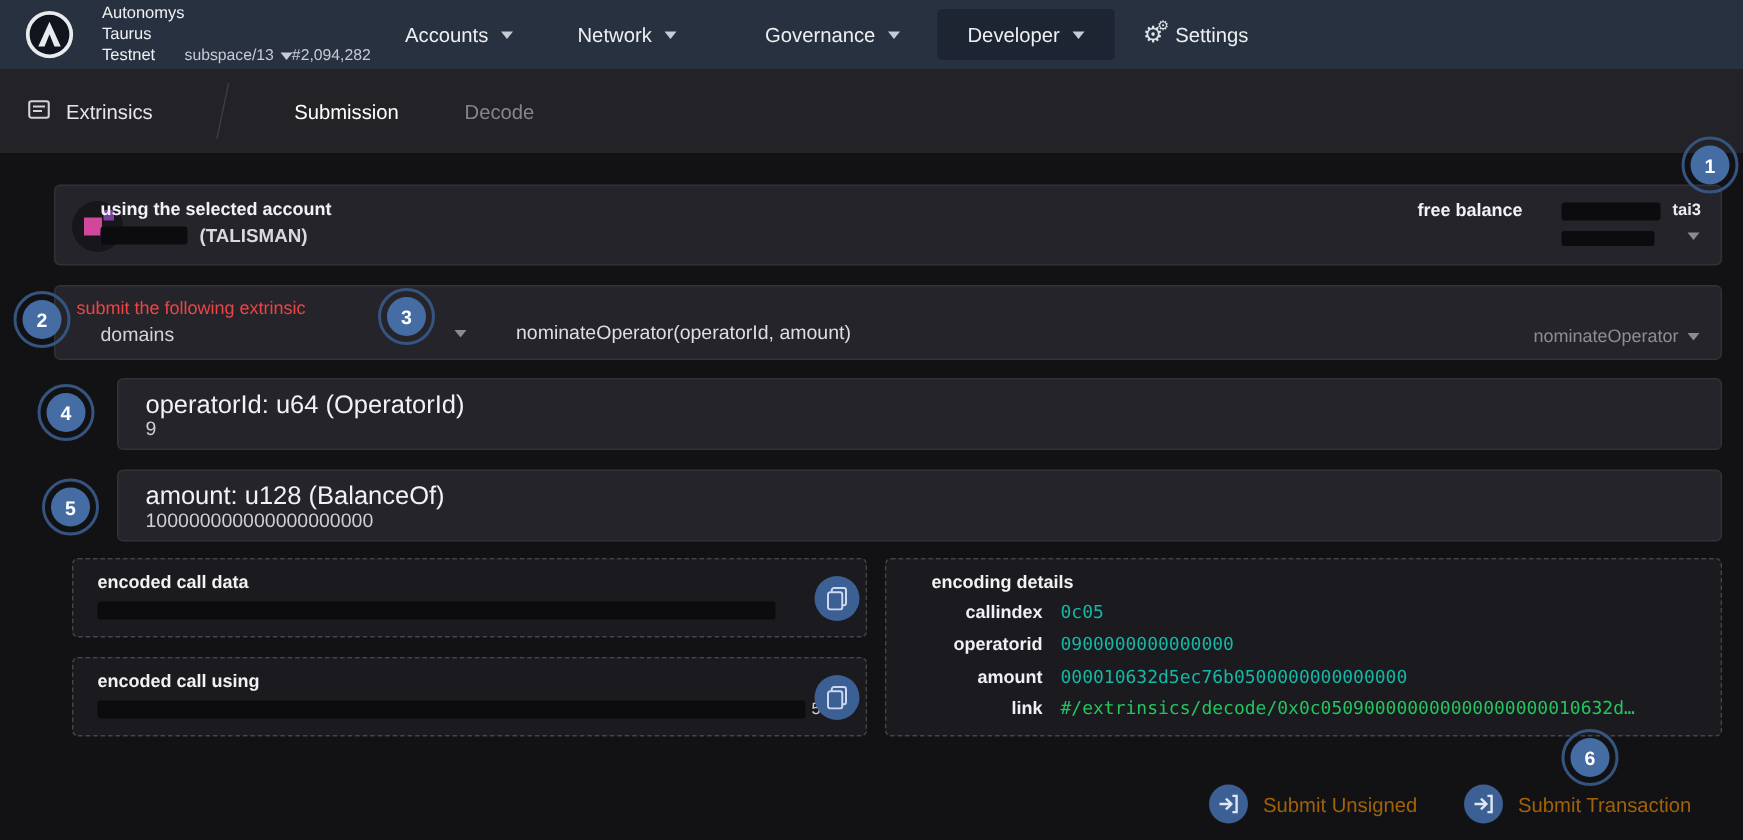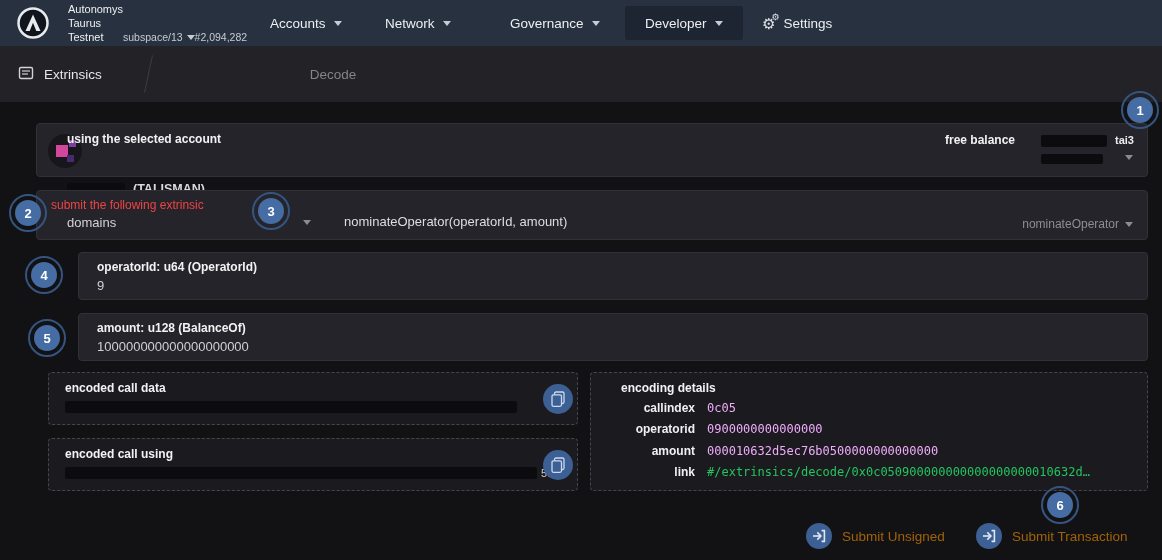--- a/index.html
+++ b/index.html
@@ -36,46 +36,46 @@
   
   .card { position:absolute; background:#24242a; border:1px solid #313138; border-radius:4px; }
   .redact { display:inline-block; height:12px; background:#0c0c0e; border-radius:2px; vertical-align:middle; }
   .card-account { left:36px; top:123px; width:1112px; height:54px; }
   .identicon { position:absolute; left:11px; top:10px; width:34px; height:34px; border-radius:50%;
                background:#17171b; overflow:hidden; }
   .identicon .sq1 { position:absolute; left:8px; top:11px; width:12px; height:12px; background:#d0479c; }
   .identicon .sq2 { position:absolute; left:21px; top:6px; width:7px; height:7px; background:#7a3f9f; }
   .identicon .sq3 { position:absolute; left:19px; top:21px; width:7px; height:7px; background:#4a2a6e; }
   .acc-label { position:absolute; left:30px; top:8px; font-size:12px; font-weight:bold; color:#f2f2f5; }
-  .acc-name  { position:absolute; left:30px; top:26px; font-size:12.5px; font-weight:bold; color:#d9d9de; display:flex; align-items:center; gap:8px;margin-top:32px; }
+  .acc-name  { position:absolute; left:30px; top:26px; font-size:12.5px; font-weight:bold; color:#d9d9de; display:flex; align-items:center; gap:8px; }
   .fb-label  { position:absolute; left:908px; top:9px; font-size:12px; font-weight:bold; color:#f2f2f5; }
   .fb-val    { position:absolute; left:1004px; top:11px; width:66px; }
   .fb-unit   { position:absolute; left:1078px; top:10px; font-size:11px; font-weight:bold; color:#ececf0; }
   .fb-val2   { position:absolute; left:1004px; top:30px; width:62px; height:10px; }
   .fb-caret  { position:absolute; left:1088px; top:31px; }
   .card-extrinsic { left:36px; top:190px; width:1112px; height:50px; }
   .ex-label  { position:absolute; left:14px; top:7px; font-size:12px; font-weight:normal; color:#ef4444; }
   .ex-pallet { position:absolute; left:30px; top:24px; font-size:13px; color:#d2d2d7; cursor:pointer; }
   .ex-pallet-caret { position:absolute; left:266px; top:29px; }
   .ex-sig    { position:absolute; left:307px; top:23px; font-size:13px; color:#dedee2; }
   .ex-method { position:absolute; right:14px; top:26px; display:flex; align-items:center; gap:6px;
                font-size:12px; color:#8d8d93; cursor:pointer; }
   .card-param { left:78px; width:1070px; height:48px; }
-  .p-label { position:absolute; left:18px; top:7px; font-size:12px; font-weight:bold; color:#f2f2f5; }
+  .p-label { position:absolute; left:18px; top:7px; font-size:17px; font-weight:normal; color:#f2f2f5; }
   .p-value { position:absolute; left:18px; top:25px; font-size:13px; color:#cfcfd4; }
   
   .box-dashed { position:absolute; background:#1b1b1f; border:1px dashed #45454d; border-radius:4px; }
   .bx-label { position:absolute; left:16px; top:8px; font-size:12px; font-weight:bold; color:#f2f2f5; }
   .copy-btn { position:absolute; right:4px; top:11px; width:30px; height:30px; border-radius:50%;
               background:#3c5f94; display:flex; align-items:center; justify-content:center; cursor:pointer; }
   .hash-suffix { position:absolute; left:492px; top:28px; font-size:11px; color:#cfcfd4; }
   .enc-title { position:absolute; left:30px; top:8px; font-size:12px; font-weight:bold; color:#f2f2f5; }
   .enc-row { position:absolute; left:0; width:100%; height:18px; }
   .enc-row .rl { position:absolute; left:16px; width:88px; text-align:right; font-size:12px; font-weight:bold; color:#f0f0f4; }
-  .enc-row .rv { position:absolute; left:116px; font-size:12px; color:#f0abfc; font-family:"DejaVu Sans Mono", monospace; }
+  .enc-row .rv { position:absolute; left:116px; font-size:12px; color:#14b8a6; font-family:"DejaVu Sans Mono", monospace; }
   .enc-row .rv.link { color:#22c55e; cursor:pointer; }
   
   .action { position:absolute; top:523px; height:26px; display:flex; align-items:center; gap:10px;
             font-size:13.5px; color:#a16207; cursor:pointer; }
   .action-icon { width:26px; height:26px; border-radius:50%; background:#3c5f94;
                  display:flex; align-items:center; justify-content:center; }
   
   .badge { position:absolute; width:26px; height:26px; border-radius:50%; background:#456ca3; color:#fff;
            font-size:13px; font-weight:bold; display:flex; align-items:center; justify-content:center; z-index:10; }
   .badge::after { content:''; position:absolute; inset:-6px; border:2px solid #35547f; border-radius:50%; }
@@ -128,20 +128,23 @@
       <span>
         <svg width="16" height="16" viewBox="0 0 16 16">
           <rect x="1.5" y="2.5" width="13" height="11" rx="1.5" fill="none" stroke="#d2d3d8" stroke-width="1.4"></rect>
           <line x1="4" y1="6" x2="12" y2="6" stroke="#d2d3d8" stroke-width="1.2"></line>
           <line x1="4" y1="9" x2="10" y2="9" stroke="#d2d3d8" stroke-width="1.2"></line>
         </svg>
       </span>
       <span>Extrinsics</span>
     </div>
     <div class="slash"></div>
+    <div class="tab active" style="left:186px; width:90px;">
+      <span>Submission</span>
+    </div>
     <div class="tab" style="left:296px; width:74px;">
       <span>Decode</span>
     </div>
     <div class="tab-underline"></div>
   </div>
 
   <div class="card card-account">
     <div class="identicon">
       <span class="sq1"></span>
         <span class="sq2"></span>

